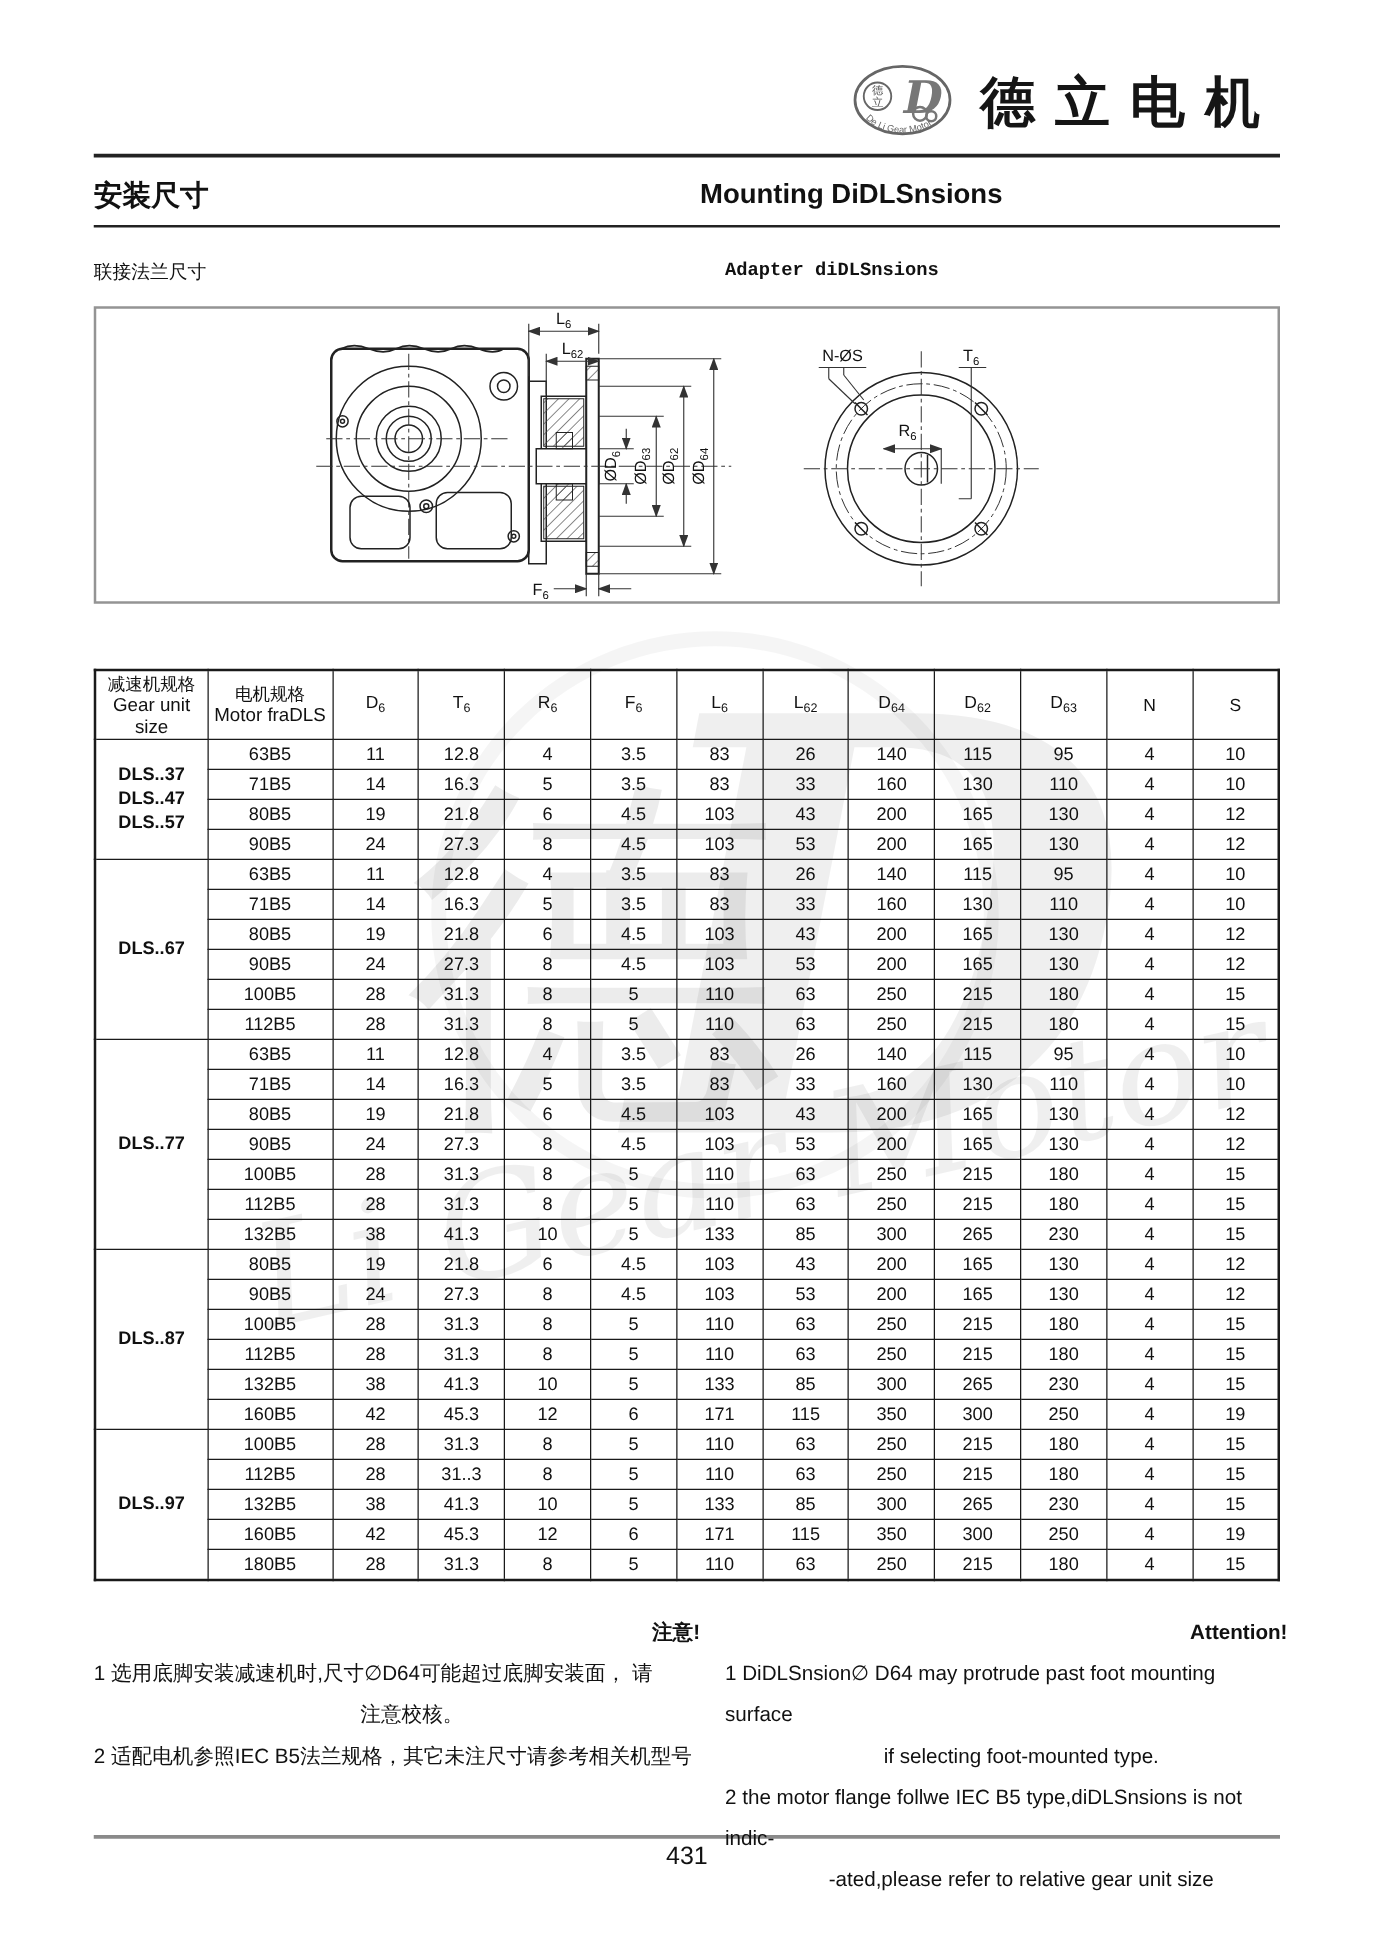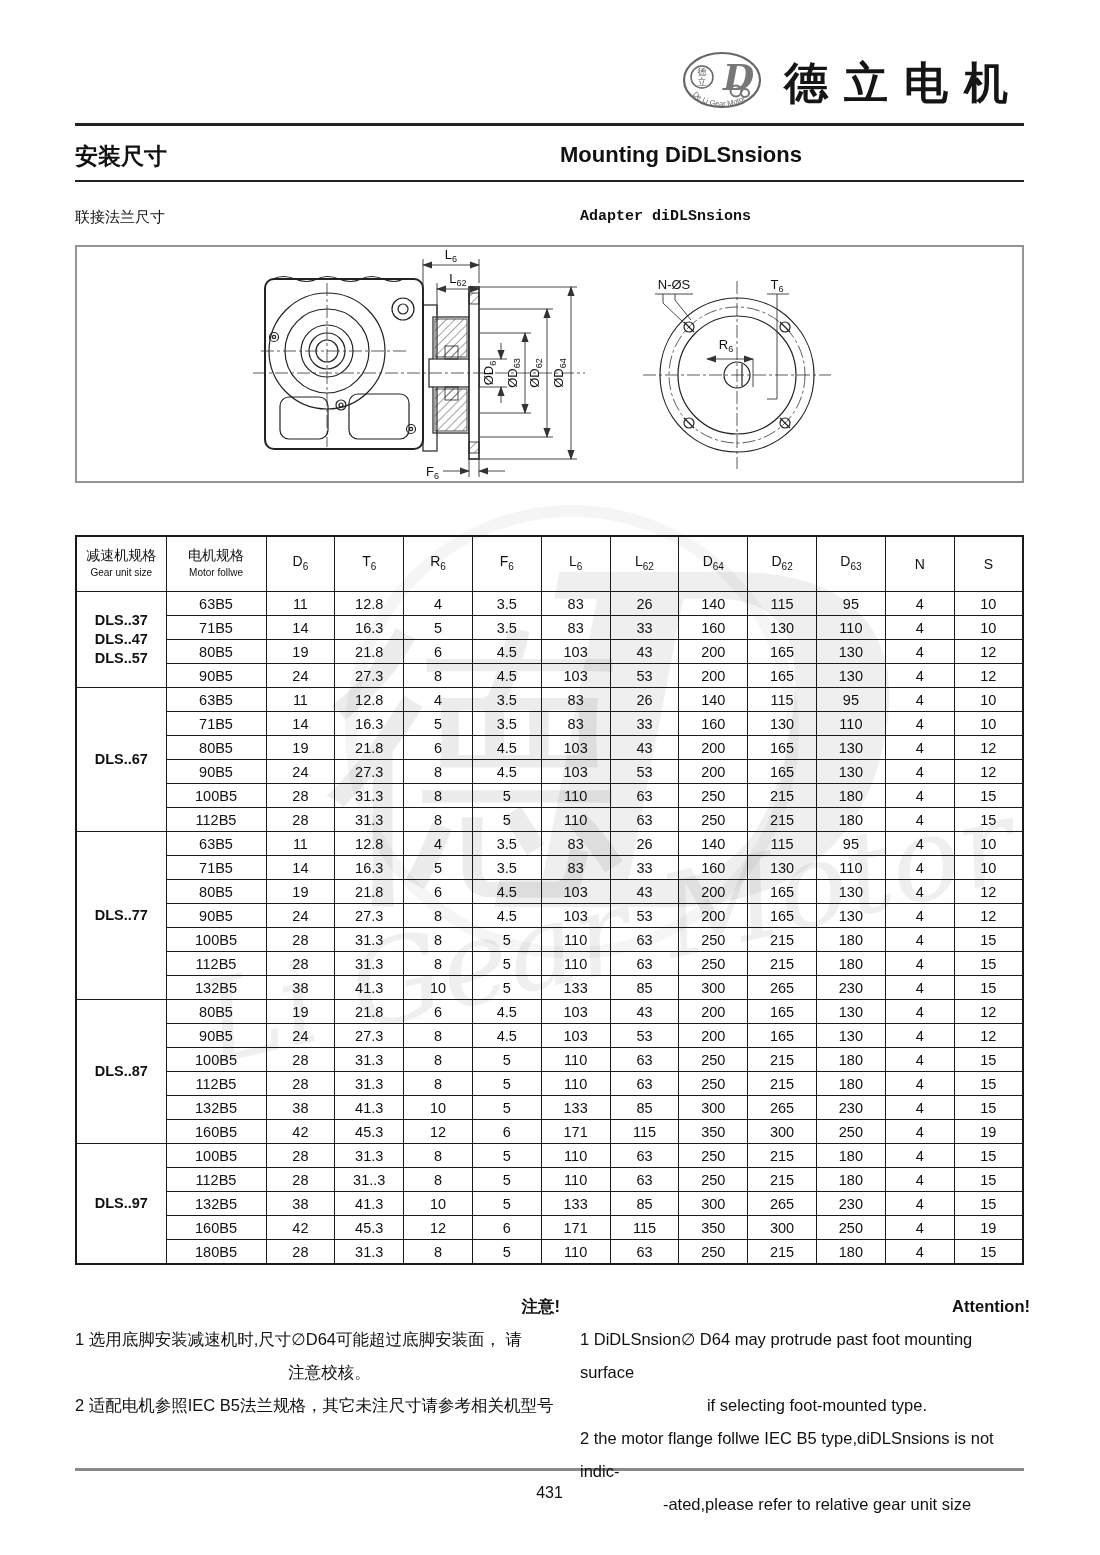--- a/index.html
+++ b/index.html
@@ -28,33 +28,33 @@
   
   .table-wrap{margin-top:52px;position:relative;}
   .watermark{position:absolute;pointer-events:none;z-index:0;color:#000;font-family:"DejaVu Serif",serif;}
   .wm-char{left:250px;top:30px;font-size:300px;opacity:0.07;}
   .wm-letter{left:430px;top:-60px;font-size:460px;font-style:italic;font-weight:bold;opacity:0.06;}
   .wm-circle{left:270px;top:-30px;width:430px;height:430px;border:12px solid #000;border-radius:50%;opacity:0.04;}
   .wm-script{left:120px;top:330px;font-size:115px;font-style:italic;opacity:0.06;transform:rotate(-13deg);white-space:nowrap;}
   #dims-table{border-collapse:collapse;width:100%;table-layout:fixed;position:relative;z-index:1;border:2px solid #1a1a1a;background:transparent;}
   #dims-table th,#dims-table td{border:1px solid #1a1a1a;text-align:center;vertical-align:middle;padding:0;background:transparent;}
   #dims-table th{height:54px;font-weight:normal;font-size:14px;line-height:17px;}
-  .hdr-en{font-size:10px;}
+  .hdr-en{font-size:15px;}
   #dims-table td{height:23px;font-size:14.5px;}
   .group-label{font-weight:bold;font-size:15px;line-height:19px;}
   tr.group-start td{border-top:2px solid #1a1a1a;}
   sub{font-size:10px;}
   
   .notes{margin-top:25px;position:relative;font-size:16.5px;line-height:33px;min-height:168px;}
   .note-cn{width:485px;}
   .note-en{position:absolute;left:505px;top:0;width:450px;}
   .note-title{font-weight:bold;text-align:right;}
   .indent{padding-left:24px;text-align:center;}
   .footer-rule{height:3px;background:#8a8a8a;margin-top:10px;}
-  .page-number{text-align:center;font-size:16px;margin-top:13px;}
+  .page-number{text-align:center;font-size:20px;margin-top:3px;}
 </style>
 </head>
 <body>
 
 <div class="page">
 
   <div class="brand-row">
     <svg width="84" height="66" viewBox="0 0 84 66">
       <ellipse cx="42" cy="30" rx="38" ry="27" fill="none" stroke="#666" stroke-width="2.2"></ellipse>
       <circle cx="22" cy="27" r="11" fill="none" stroke="#666" stroke-width="1.5"></circle>
@@ -233,21 +233,21 @@
           <col>
         </colgroup>
         <thead>
           <tr>
             <th class="hdr-2line">
               <div>减速机规格</div>
               <div class="hdr-en">Gear unit size</div>
             </th>
             <th class="hdr-2line">
               <div>电机规格</div>
-              <div class="hdr-en">Motor follwe</div>
+              <div class="hdr-en">Motor fraDLS</div>
             </th>
             <th class="hdr-dim">D<sub>6</sub></th>
             <th class="hdr-dim">T<sub>6</sub></th>
             <th class="hdr-dim">R<sub>6</sub></th>
             <th class="hdr-dim">F<sub>6</sub></th>
             <th class="hdr-dim">L<sub>6</sub></th>
             <th class="hdr-dim">L<sub>62</sub></th>
             <th class="hdr-dim">D<sub>64</sub></th>
             <th class="hdr-dim">D<sub>62</sub></th>
             <th class="hdr-dim">D<sub>63</sub></th>

